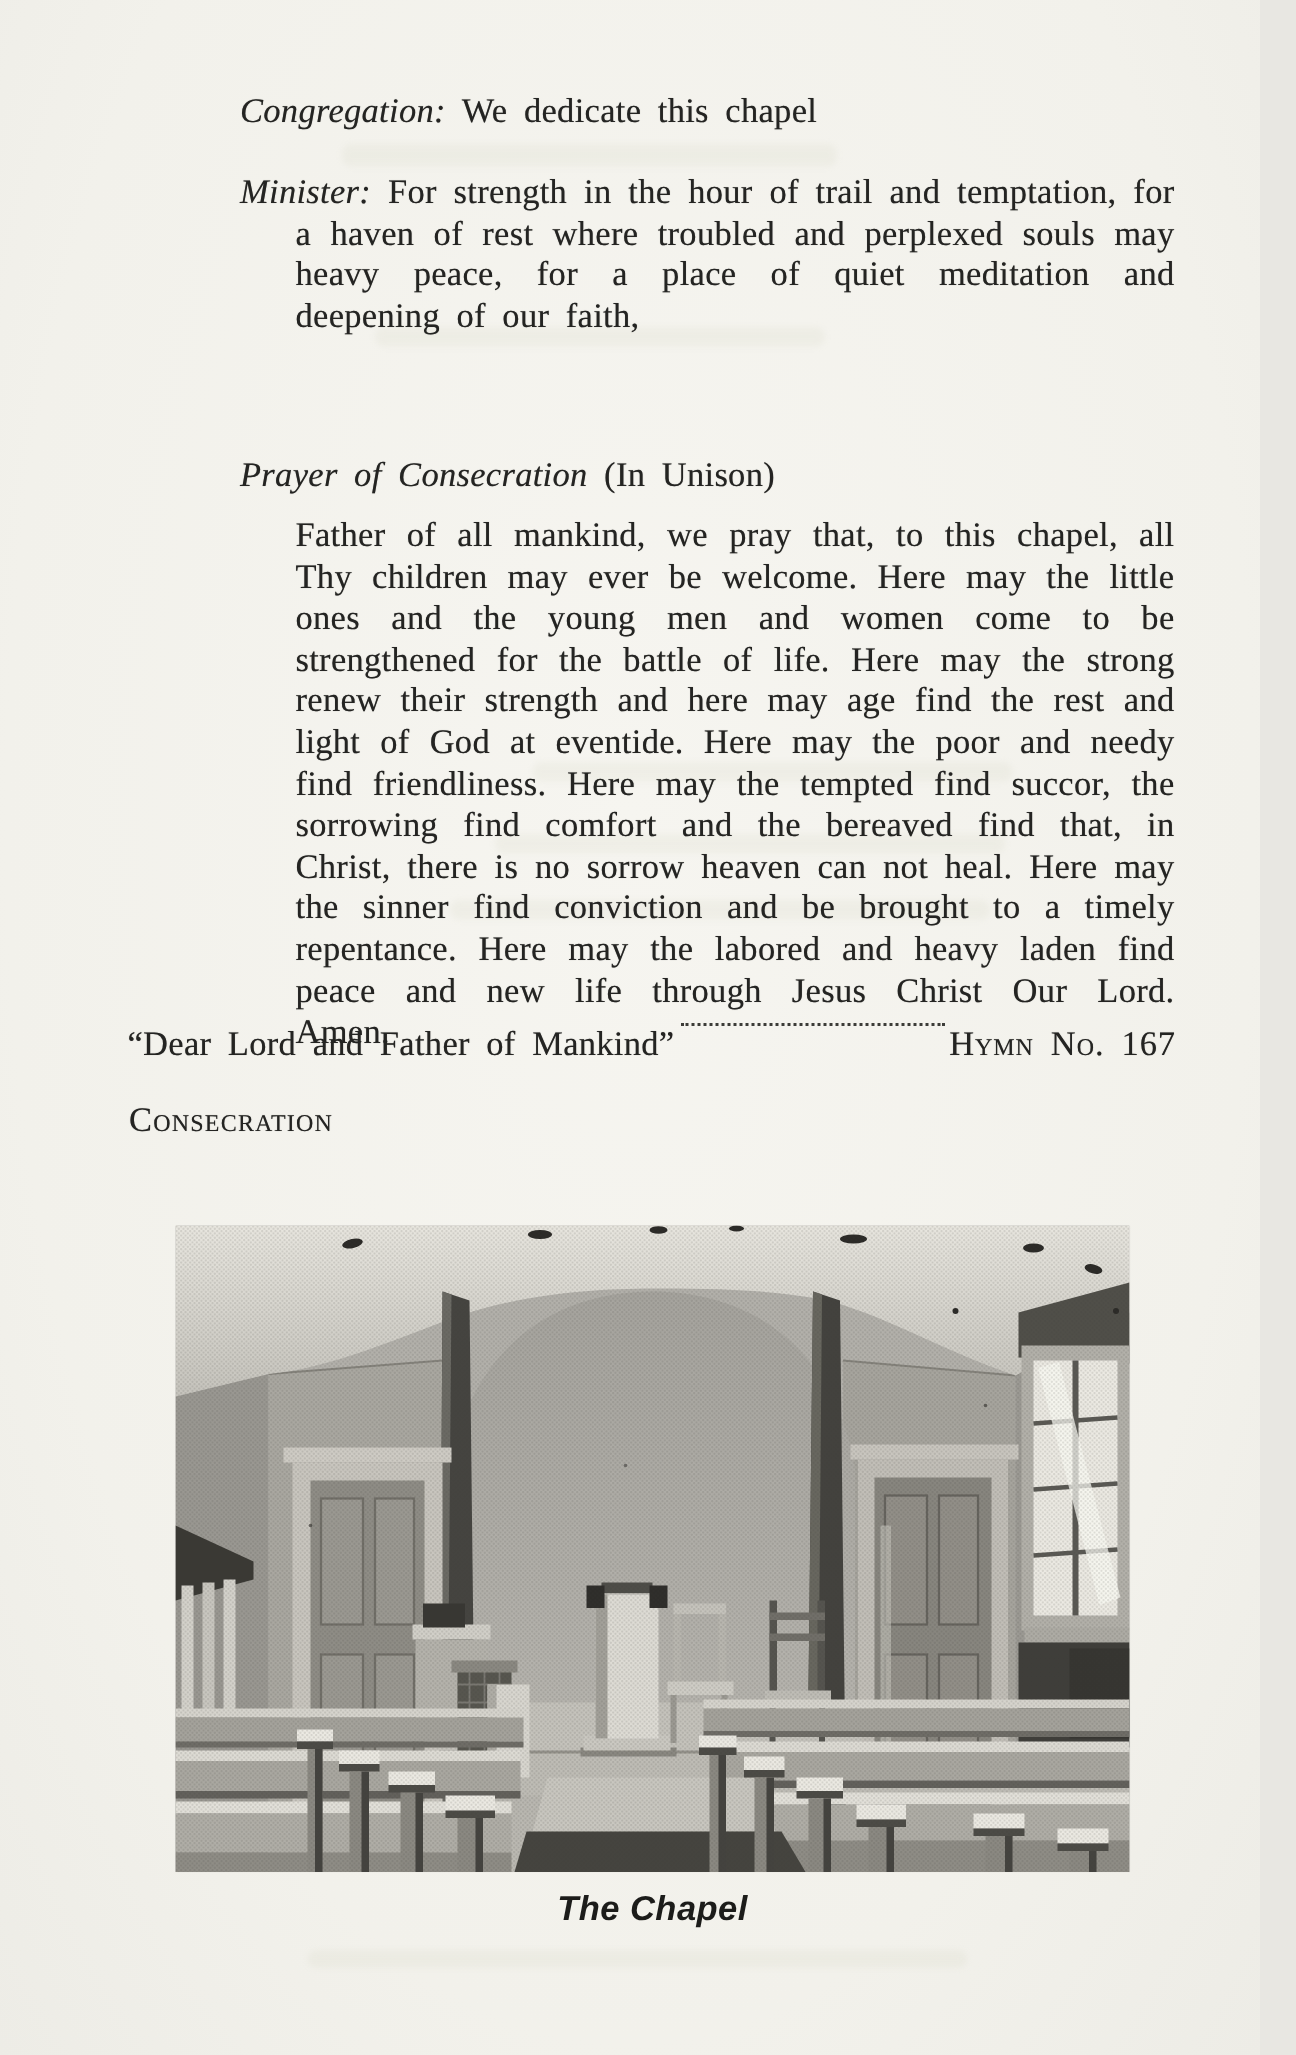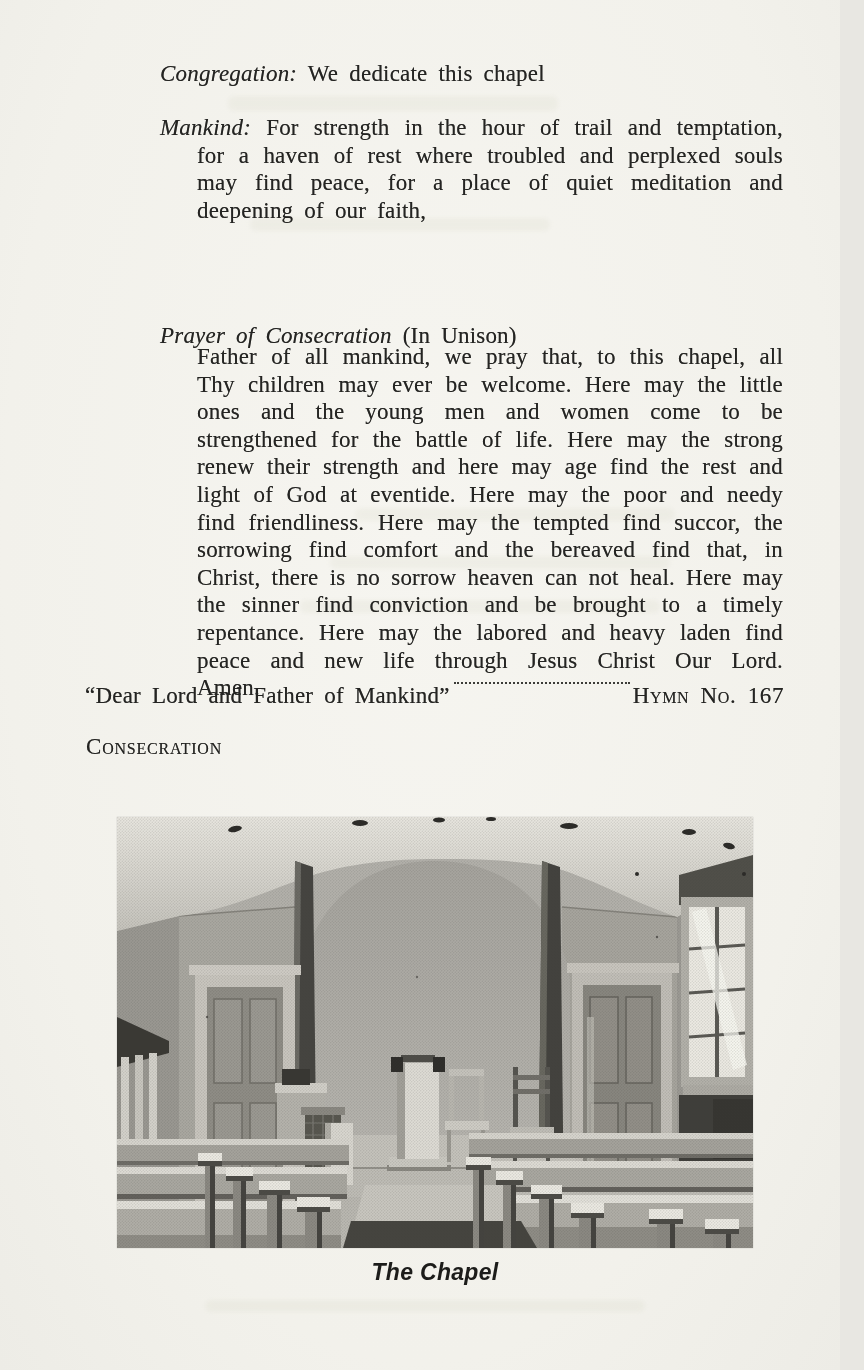--- a/index.html
+++ b/index.html
@@ -12,21 +12,21 @@
   }
   .txt{
     position:absolute; font-size:23px; line-height:27.6px;
     letter-spacing:0.2px; word-spacing:0.22em;
     text-shadow:0 0 0.5px rgba(36,36,34,0.55);
   }
   .speaker{font-style:italic;}
   .l1{top:60px; left:160px; width:645px;}
   .minister{top:114px; left:197px; width:586px; text-align:justify; text-indent:-37px;}
   .l2{top:252px; left:160px; width:645px;}
-  .prayer-head{top:303px; left:160px; width:645px;margin-top:19px;}
+  .prayer-head{top:303px; left:160px; width:645px;}
   .prayer-title{font-style:italic;}
   .prayer-body{top:343px; left:197px; width:586px; text-align:justify;}
   .hymn{top:682px; left:85px; width:699px; display:flex; align-items:flex-start;}
   .hymn-title{white-space:nowrap;}
   .hymn-ref{white-space:nowrap; font-variant:small-caps; letter-spacing:0.6px;}
   .leader{flex:1 1 auto; border-bottom:2px dotted #3c3c38; margin:0 3px 6px 4px; min-width:40px;}
   .benediction{top:733px; left:86px; font-variant:small-caps; letter-spacing:0.8px;}
   .photo{
     position:absolute; top:817px; left:117px; width:636px; height:431px;
     box-shadow:0 0 1px rgba(80,80,75,0.4);
@@ -61,22 +61,22 @@
   <div class="ghost gh4"></div>
   <div class="ghost gh5"></div>
   <div class="ghost gh6"></div>
 
   <div class="txt l1">
     <span class="speaker">Congregation:</span>
     <span>We dedicate this chapel</span>
   </div>
 
   <div class="txt minister">
-    <span class="speaker">Mankind:</span>
-    <span>For strength in the hour of trail and temptation, for a haven of rest where troubled and perplexed souls may find peace, for a place of quiet meditation and deepening of our faith,</span>
+    <span class="speaker">Minister:</span>
+    <span>For strength in the hour of trail and temptation, for a haven of rest where troubled and perplexed souls may heavy peace, for a place of quiet meditation and deepening of our faith,</span>
   </div>
 
 
   <div class="txt prayer-head">
     <span class="prayer-title">Prayer of Consecration</span>
     <span>(In Unison)</span>
   </div>
 
   <div class="txt prayer-body">Father of all mankind, we pray that, to this chapel, all Thy children may ever be welcome. Here may the little ones and the young men and women come to be strengthened for the battle of life. Here may the strong renew their strength and here may age find the rest and light of God at eventide. Here may the poor and needy find friendliness. Here may the tempted find succor, the sorrowing find comfort and the bereaved find that, in Christ, there is no sorrow heaven can not heal. Here may the sinner find conviction and be brought to a timely repentance. Here may the labored and heavy laden find peace and new life through Jesus Christ Our Lord. Amen.</div>
 

